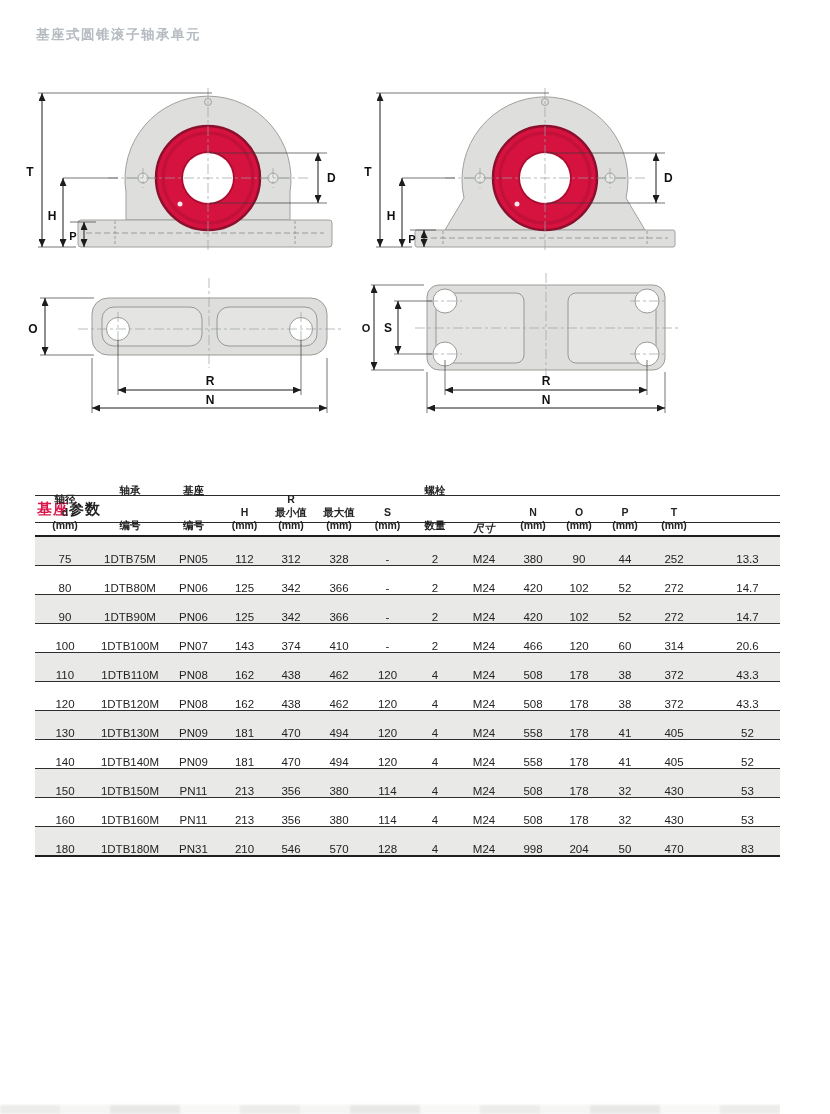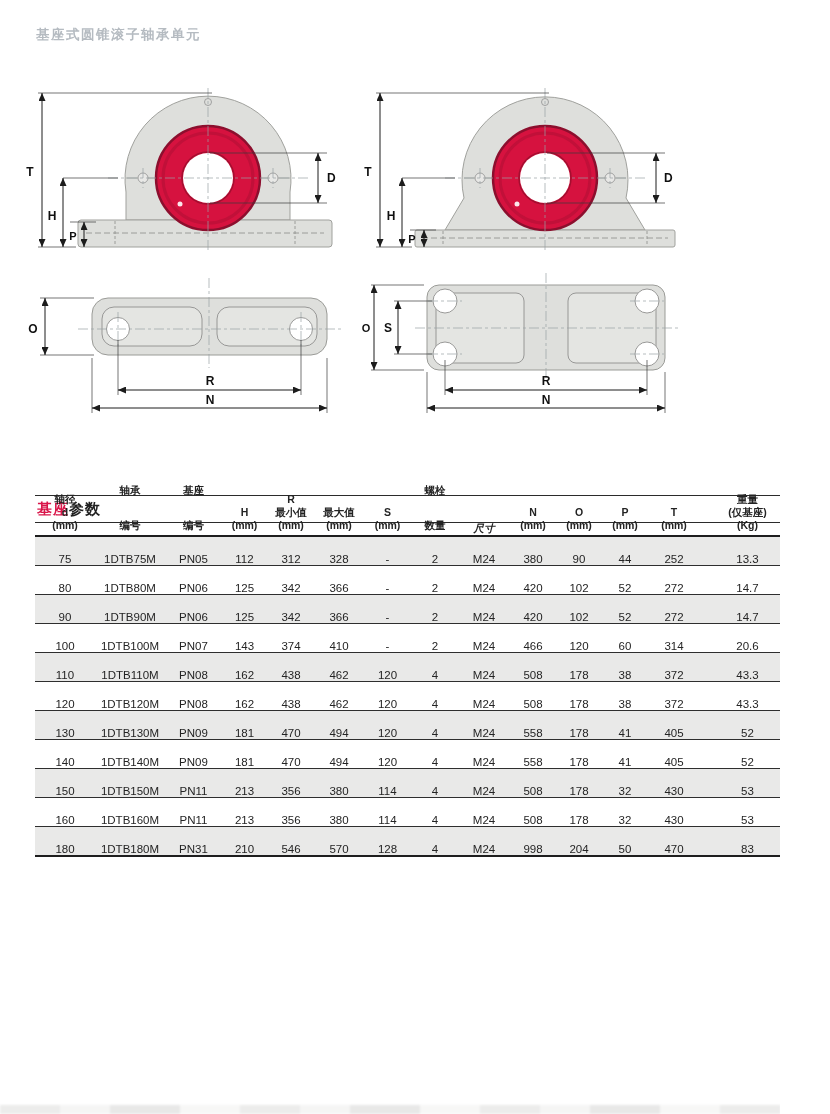--- a/index.html
+++ b/index.html
@@ -290,25 +290,20 @@
           <div>(mm)</div>
         </div>
         <div class="hcell c11">
           <div>P</div>
           <div>(mm)</div>
         </div>
         <div class="hcell c12">
           <div>T</div>
           <div>(mm)</div>
         </div>
-        <div class="hcell c13">
-          <div>重量</div>
-          <div>(仅基座)</div>
-          <div>(Kg)</div>
-        </div>
       </div>
     <div class="tbody">
         <div class="trow shaded">
           <div class="tcell c0">75</div>
           <div class="tcell c1">1DTB75M</div>
           <div class="tcell c2">PN05</div>
           <div class="tcell c3">112</div>
           <div class="tcell c4">312</div>
           <div class="tcell c5">328</div>
           <div class="tcell c6">-</div>

